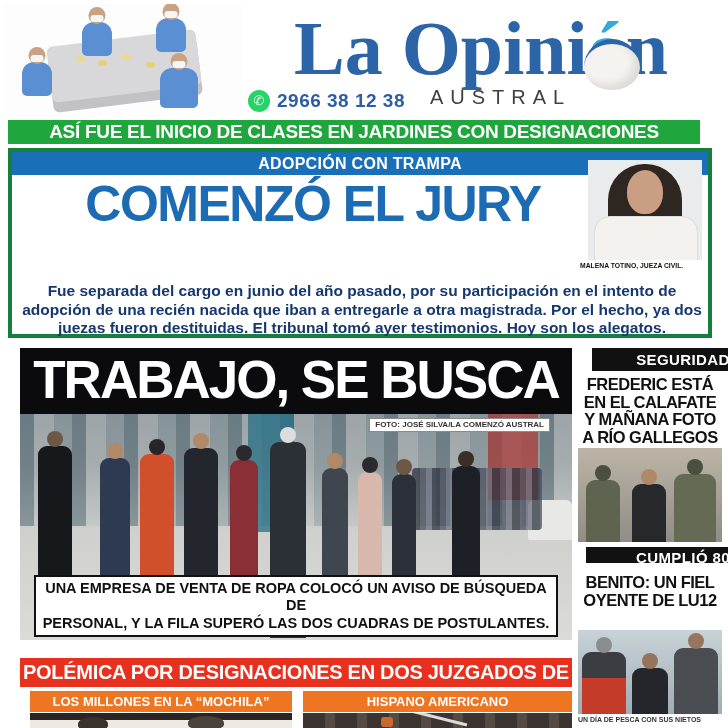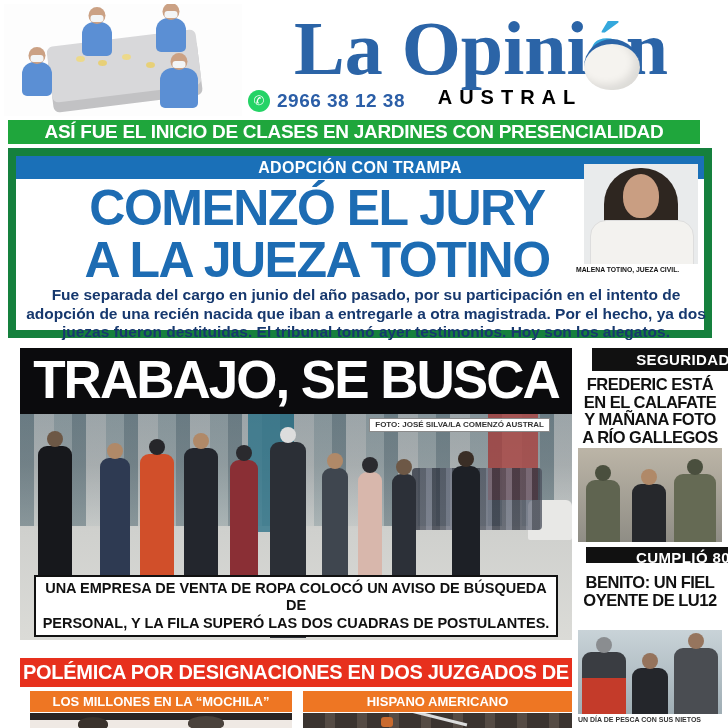--- a/index.html
+++ b/index.html
@@ -22,29 +22,29 @@
   .logo{left:248px;top:2px;width:466px;height:92px;text-align:center;white-space:nowrap;
         font-family:"Liberation Serif",serif;font-weight:700;color:#2b64a7;font-size:76px;line-height:92px;}
   .logo-o{position:relative;display:inline-block;color:#35a8dc;}
   .mask-egg{position:absolute;left:-4px;bottom:4px;width:56px;height:46px;background:#f5f3ef;
             border-radius:50% 50% 48% 48%/55% 55% 45% 45%;border-top:5px solid #2b64a7;
             box-shadow:inset -6px -5px 8px rgba(0,0,0,.10);}
   .phone-row{left:248px;top:88px;width:220px;height:26px;display:flex;align-items:center;gap:7px;}
   .wa-icon{width:22px;height:22px;border-radius:50%;background:#25d366;color:#fff;font-size:13px;
            line-height:22px;text-align:center;}
   .phone-num{font-weight:700;font-size:19px;color:#2b5ea7;letter-spacing:.5px;}
-  .logo-sub{left:430px;top:86px;width:160px;text-align:center;font-weight:700;font-size:20px;
-            letter-spacing:7px;color:#000000;}
+  .logo-sub{left:430px;top:86px;width:160px;text-align:left;font-weight:400;font-size:20px;
+            letter-spacing:7px;color:#404040;}
 
   
   .green-banner{left:8px;top:120px;width:692px;height:24px;background:#1fa63c;color:#fff;
                 font-weight:700;font-size:19px;line-height:24px;text-align:center;letter-spacing:-.3px;}
 
   
-  .lead-box{left:8px;top:148px;width:704px;height:190px;border:8px solid #15803d;background:#fff;
+  .lead-box{left:8px;top:148px;width:704px;height:190px;border:4px solid #15803d;background:#fff;
             box-sizing:border-box;}
   .kicker-bar{position:absolute;left:0;top:0;right:0;height:23px;background:#1a70b8;color:#fff;
               font-weight:700;font-size:16px;line-height:23px;text-align:center;letter-spacing:.3px;}
   .lead-headline{position:absolute;left:18px;top:26px;width:566px;color:#1d6cb3;font-weight:700;
                  font-size:50px;line-height:52px;letter-spacing:-1.5px;text-align:center;}
   .judge-photo{position:absolute;right:6px;top:8px;width:114px;height:100px;background:#e9ebec;
                overflow:hidden;z-index:2;}
   .judge-hair{position:absolute;left:20px;top:4px;width:74px;height:92px;border-radius:36px 36px 14px 14px;background:#2e2620;}
   .judge-face{position:absolute;left:39px;top:10px;width:36px;height:44px;border-radius:50% 50% 46% 46%;background:#c99e82;}
   .judge-body{position:absolute;left:6px;top:56px;width:102px;height:44px;border-radius:16px 16px 0 0;
@@ -118,27 +118,26 @@
 
   <div class="abs logo">
     <span>La Opini</span><span class="logo-o"><span>ó</span><span class="mask-egg"></span></span><span>n</span>
   </div>
   <div class="abs phone-row">
     <span class="wa-icon">✆</span>
     <span class="phone-num">2966 38 12 38</span>
   </div>
   <div class="abs logo-sub">AUSTRAL</div>
 
-  <div class="abs green-banner">ASÍ FUE EL INICIO DE CLASES EN JARDINES CON PRESENCIALIDAD</div>
+  <div class="abs green-banner">ASÍ FUE EL INICIO DE CLASES EN JARDINES CON DESIGNACIONES</div>
 
   <div class="abs lead-box">
     <div class="kicker-bar">ADOPCIÓN CON TRAMPA</div>
     <div class="lead-headline">
       <div>COMENZÓ EL JURY</div>
-      <div>A LA JUEZA TOTINO</div>
     </div>
     <div class="judge-photo">
       <div class="judge-hair"></div>
       <div class="judge-face"></div>
       <div class="judge-body"></div>
     </div>
     <div class="judge-caption">MALENA TOTINO, JUEZA CIVIL.</div>
     <div class="lead-deck">Fue separada del cargo en junio del año pasado, por su participación en el intento de adopción de una recién nacida que iban a entregarle a otra magistrada. Por el hecho, ya dos juezas fueron destituidas. El tribunal tomó ayer testimonios. Hoy son los alegatos.</div>
   </div>
 

